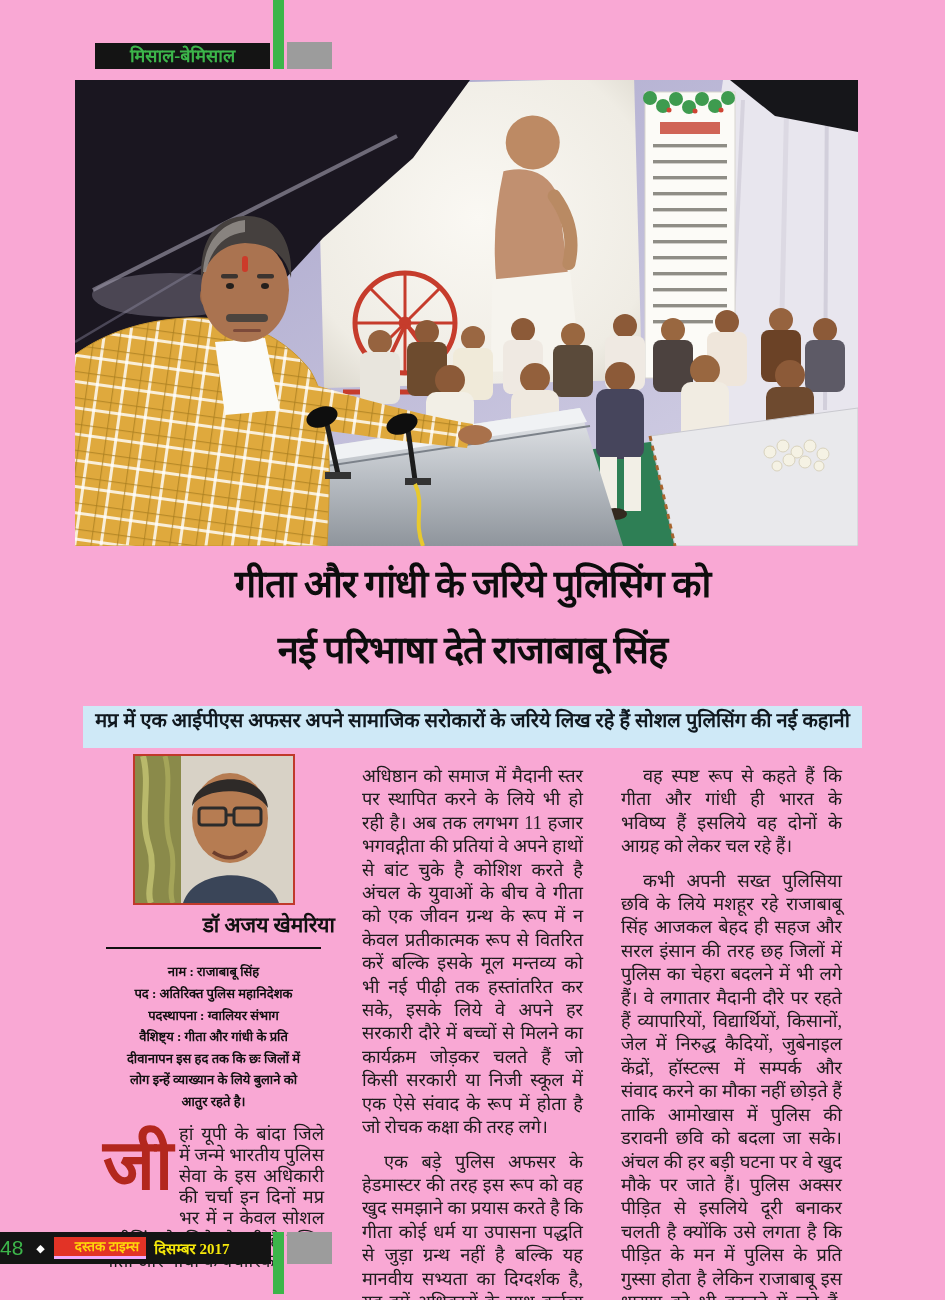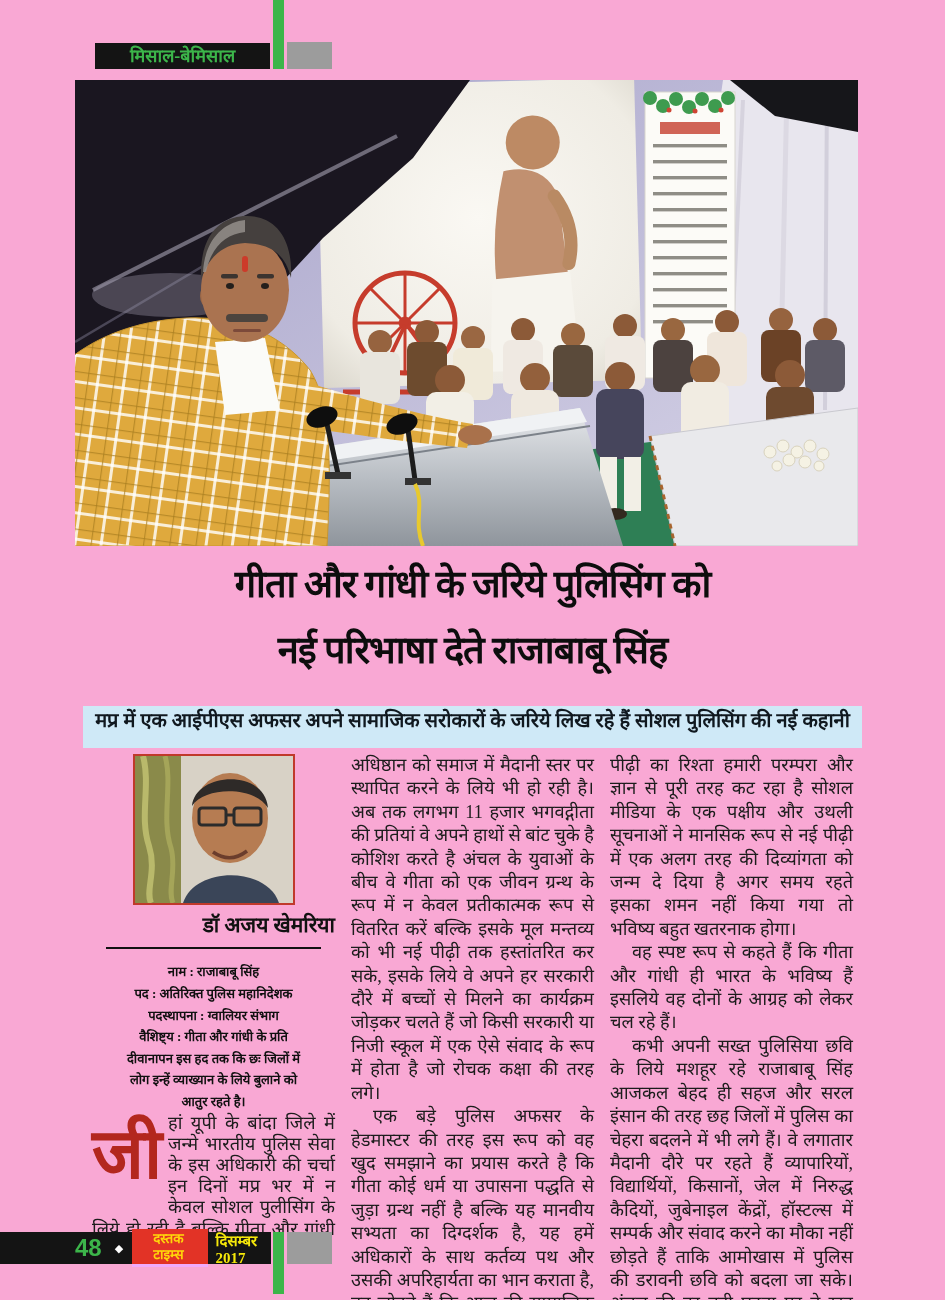--- a/index.html
+++ b/index.html
@@ -21,36 +21,36 @@
   .headline{position:absolute;left:55px;top:551px;width:835px;text-align:center;color:#0d0d0d;
             font-weight:800;font-size:38px;line-height:66px;letter-spacing:-1px;}
   
   .subhead{position:absolute;left:83px;top:706px;width:779px;height:42px;background:#cfe9f7;
            display:flex;justify-content:center;}
   .subhead span{font-weight:bold;font-size:20px;color:#10181f;}
 
   
   .columns{position:absolute;left:92px;top:754px;width:761px;display:flex;gap:16px;}
   .col{width:243px;font-size:18.2px;line-height:23.4px;color:#1c1c1c;text-align:justify;}
-  .col p{margin:0;}
+  .col p{margin:11px;}
   .col p.indent{text-indent:22px;}
 
   
   .photo-card{width:158px;height:147px;border:2.5px solid #c0392b;margin:0 auto;background:#d8d2c6;overflow:hidden;}
   .author-caption{text-align:right;font-weight:bold;font-size:21px;color:#111;margin-top:9px;}
   .author-rule{width:215px;height:2px;background:#111;margin:10px auto 12px auto;}
   .profile-block{font-weight:bold;font-size:13px;line-height:21.6px;text-align:center;color:#101010;}
   .dropcap-para{margin-top:7px;font-size:18.2px;line-height:21.2px;text-align:justify;color:#1c1c1c;}
   .dropcap{float:left;color:#b3271e;font-weight:bold;font-size:70px;line-height:80px;height:84px;
            margin:2px 6px 0 0;}
 
   
   .footer-bar{position:absolute;left:0;top:1232px;width:271px;height:32px;background:#141414;
               display:flex;align-items:center;}
-  .footer-page{color:#3cb54a;font-weight:bold;font-size:24px;margin-left:75px;font-family:"Liberation Sans",sans-serif;}
+  .footer-page{color:#3cb54a;font-weight:normal;font-size:21px;font-family:"Liberation Sans",sans-serif;}
   .footer-sep{color:#ffffff;font-size:11px;margin:0 9px 0 13px;}
   .footer-logo{background:#e23326;color:#ffd60a;font-weight:bold;font-size:13.5px;padding:2px 7px 1px 21px;
                border-bottom:3px solid #f0abfc;line-height:1.15;}
   .footer-date{color:#f5e70a;font-weight:bold;font-size:15px;margin-left:8px;}
   .vline-bottom{position:absolute;left:273px;top:1232px;width:11px;height:62px;background:#3cb54a;}
   .graysq-bottom{position:absolute;left:287px;top:1232px;width:45px;height:32px;background:#9c9c9c;}
 </style>
 </head>
 <body>
 
@@ -327,21 +327,20 @@
         <span class="dropcap">जी</span><span>हां यूपी के बांदा जिले में जन्मे भारतीय पुलिस सेवा के इस अधिकारी की चर्चा इन दिनों मप्र भर में न केवल सोशल पुलीसिंग के लिये हो रही है बल्कि गीता और गांधी के वैचारिक</span>
       </p>
     </div>
 
     <div class="col">
       <p>अधिष्ठान को समाज में मैदानी स्तर पर स्थापित करने के लिये भी हो रही है। अब तक लगभग 11 हजार भगवद्गीता की प्रतियां वे अपने हाथों से बांट चुके है कोशिश करते है अंचल के युवाओं के बीच वे गीता को एक जीवन ग्रन्थ के रूप में न केवल प्रतीकात्मक रूप से वितरित करें बल्कि इसके मूल मन्तव्य को भी नई पीढ़ी तक हस्तांतरित कर सके, इसके लिये वे अपने हर सरकारी दौरे में बच्चों से मिलने का कार्यक्रम जोड़कर चलते हैं जो किसी सरकारी या निजी स्कूल में एक ऐसे संवाद के रूप में होता है जो रोचक कक्षा की तरह लगे।</p>
       <p class="indent">एक बड़े पुलिस अफसर के हेडमास्टर की तरह इस रूप को वह खुद समझाने का प्रयास करते है कि गीता कोई धर्म या उपासना पद्धति से जुड़ा ग्रन्थ नहीं है बल्कि यह मानवीय सभ्यता का दिग्दर्शक है, यह हमें अधिकारों के साथ कर्तव्य पथ और उसकी अपरिहार्यता का भान कराता है, वह जोड़ते हैं कि आज की सामाजिक समस्याओं का मूल गीता के संदेशों में छिपा है हम अगर अपानी क्षमता और वैशिष्ट्य के मुताबिक कार्य को करें तो सामाजिक दरकन कहां से पैदा होगा? राजाबाबू सिंह इस बात से चिंतित हैं कि समाज की मौजूदा</p>
     </div>
 
     <div class="col">
-      <p>पीढ़ी का रिश्ता हमारी परम्परा और ज्ञान से पूरी तरह कट रहा है सोशल मीडिया के एक पक्षीय और उथली सूचनाओं ने मानसिक रूप से नई पीढ़ी में एक अलग तरह की दिव्यांगता को जन्म दे दिया है अगर समय रहते इसका शमन नहीं किया गया तो भविष्य बहुत खतरनाक होगा।</p>
       <p class="indent">वह स्पष्ट रूप से कहते हैं कि गीता और गांधी ही भारत के भविष्य हैं इसलिये वह दोनों के आग्रह को लेकर चल रहे हैं।</p>
       <p class="indent">कभी अपनी सख्त पुलिसिया छवि के लिये मशहूर रहे राजाबाबू सिंह आजकल बेहद ही सहज और सरल इंसान की तरह छह जिलों में पुलिस का चेहरा बदलने में भी लगे हैं। वे लगातार मैदानी दौरे पर रहते हैं व्यापारियों, विद्यार्थियों, किसानों, जेल में निरुद्ध कैदियों, जुबेनाइल केंद्रों, हॉस्टल्स में सम्पर्क  और संवाद करने का मौका नहीं छोड़ते हैं ताकि आमोखास में पुलिस की डरावनी छवि को बदला जा सके। अंचल की हर बड़ी घटना पर वे खुद मौके पर जाते हैं। पुलिस अक्सर पीड़ित से इसलिये दूरी बनाकर चलती है क्योंकि उसे लगता है कि पीड़ित के मन में पुलिस के प्रति गुस्सा होता है लेकिन राजाबाबू इस धारणा को भी बदलने में जुटे हैं, उनकी सख्त पुलिसिंग</p>
     </div>
 
   </div>
 
   <div class="footer-bar">
     <span class="footer-page">48</span>
     <span class="footer-sep">◆</span>
     <span class="footer-logo">दस्तक टाइम्स</span>

